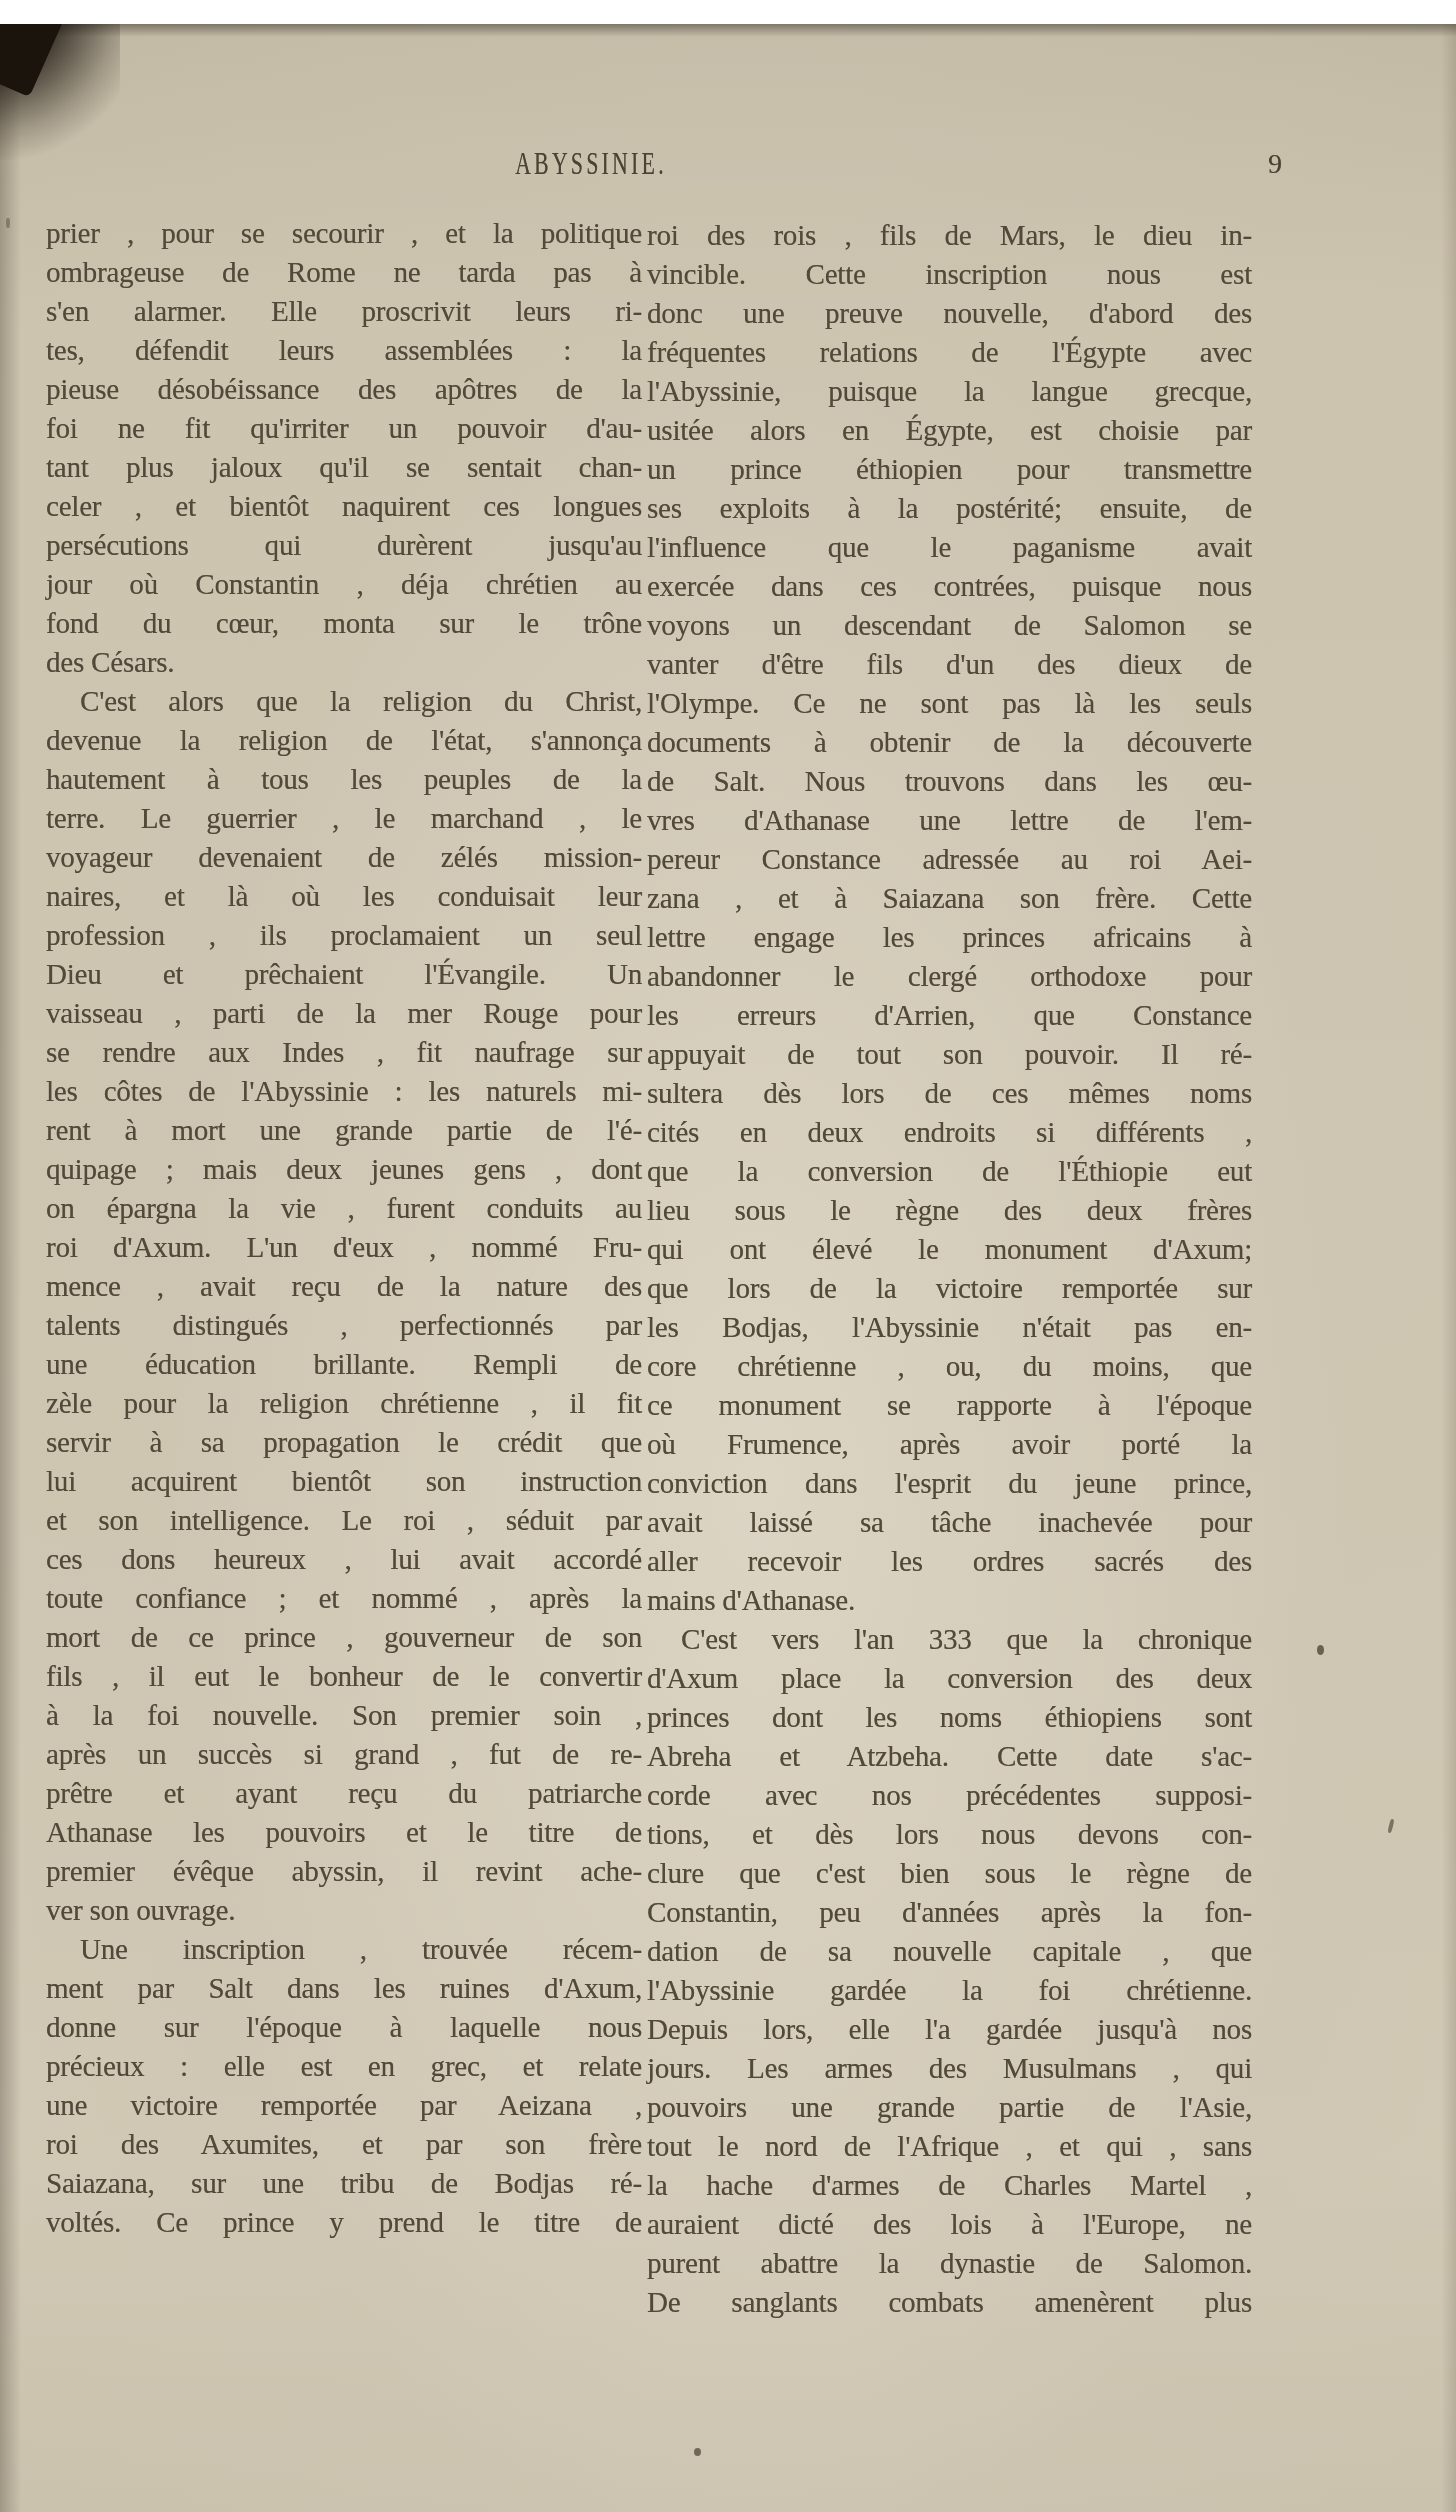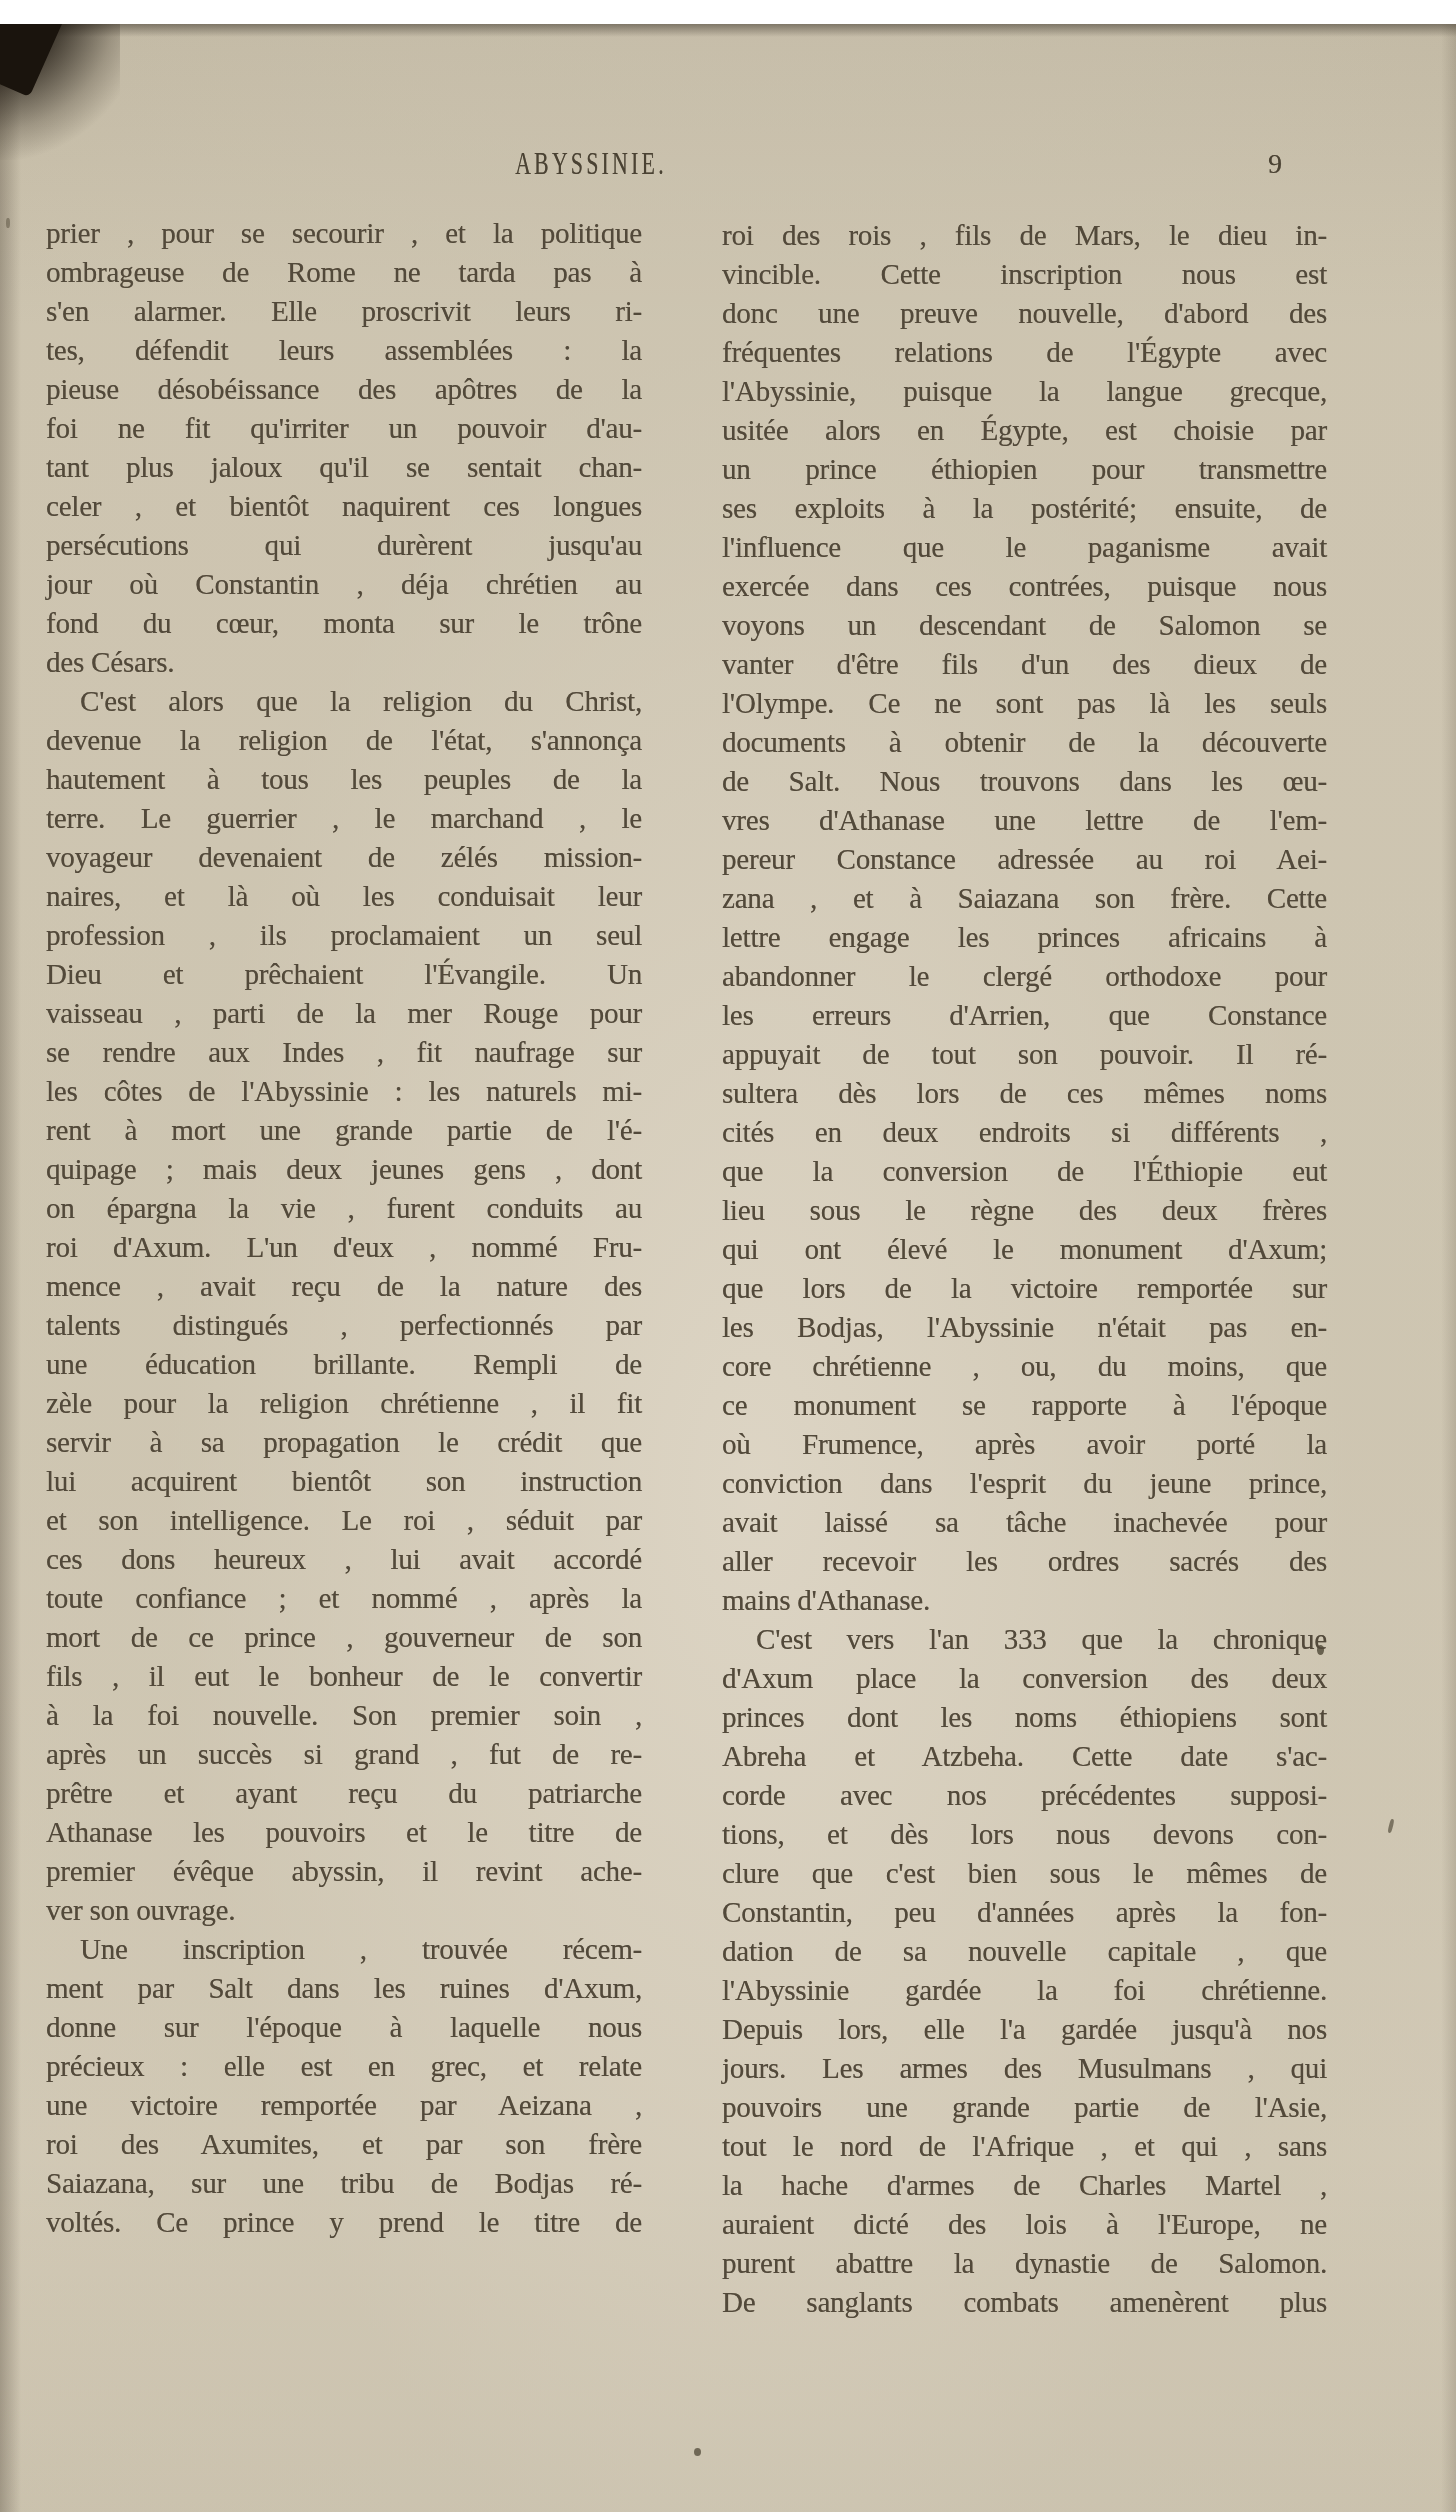--- a/index.html
+++ b/index.html
@@ -48,21 +48,21 @@
   }
   .pagenum {
     position:absolute; left:1268px; top:124px;
     font-size:28px; color:#4a4233;
     text-shadow:0.3px 0.3px 0.6px rgba(60,50,35,0.5);
   }
 
   
   .col { position:absolute; }
   .col-left  { left:46px;  top:190px; width:596px; }
-  .col-right { left:722px; top:192px; width:605px; }
+  .col-right { left:647px; top:192px; width:605px; }
   .line {
     height:39px; line-height:39px;
     font-size:29px;
     text-align:justify;
     text-align-last:justify;
     color:#52493a;
     text-shadow:0.2px 0.2px 0.6px rgba(72,62,46,0.55);
     box-sizing:border-box;
     white-space:nowrap;
     letter-spacing:-0.2px;
@@ -178,21 +178,21 @@
       <div class="line">conviction dans l'esprit du jeune prince,</div>
       <div class="line">avait laissé sa tâche inachevée pour</div>
       <div class="line">aller recevoir les ordres sacrés des</div>
       <div class="line par-end">mains d'Athanase.</div>
       <div class="line indent">C'est vers l'an 333 que la chronique</div>
       <div class="line">d'Axum place la conversion des deux</div>
       <div class="line">princes dont les noms éthiopiens sont</div>
       <div class="line">Abreha et Atzbeha. Cette date s'ac-</div>
       <div class="line">corde avec nos précédentes supposi-</div>
       <div class="line">tions, et dès lors nous devons con-</div>
-      <div class="line">clure que c'est bien sous le mêmes de</div>
+      <div class="line">clure que c'est bien sous le règne de</div>
       <div class="line">Constantin, peu d'années après la fon-</div>
       <div class="line">dation de sa nouvelle capitale , que</div>
       <div class="line">l'Abyssinie gardée la foi chrétienne.</div>
       <div class="line">Depuis lors, elle l'a gardée jusqu'à nos</div>
       <div class="line">jours. Les armes des Musulmans , qui</div>
       <div class="line">pouvoirs une grande partie de l'Asie,</div>
       <div class="line">tout le nord de l'Afrique , et qui , sans</div>
       <div class="line">la hache d'armes de Charles Martel ,</div>
       <div class="line">auraient dicté des lois à l'Europe, ne</div>
       <div class="line">purent abattre la dynastie de Salomon.</div>

